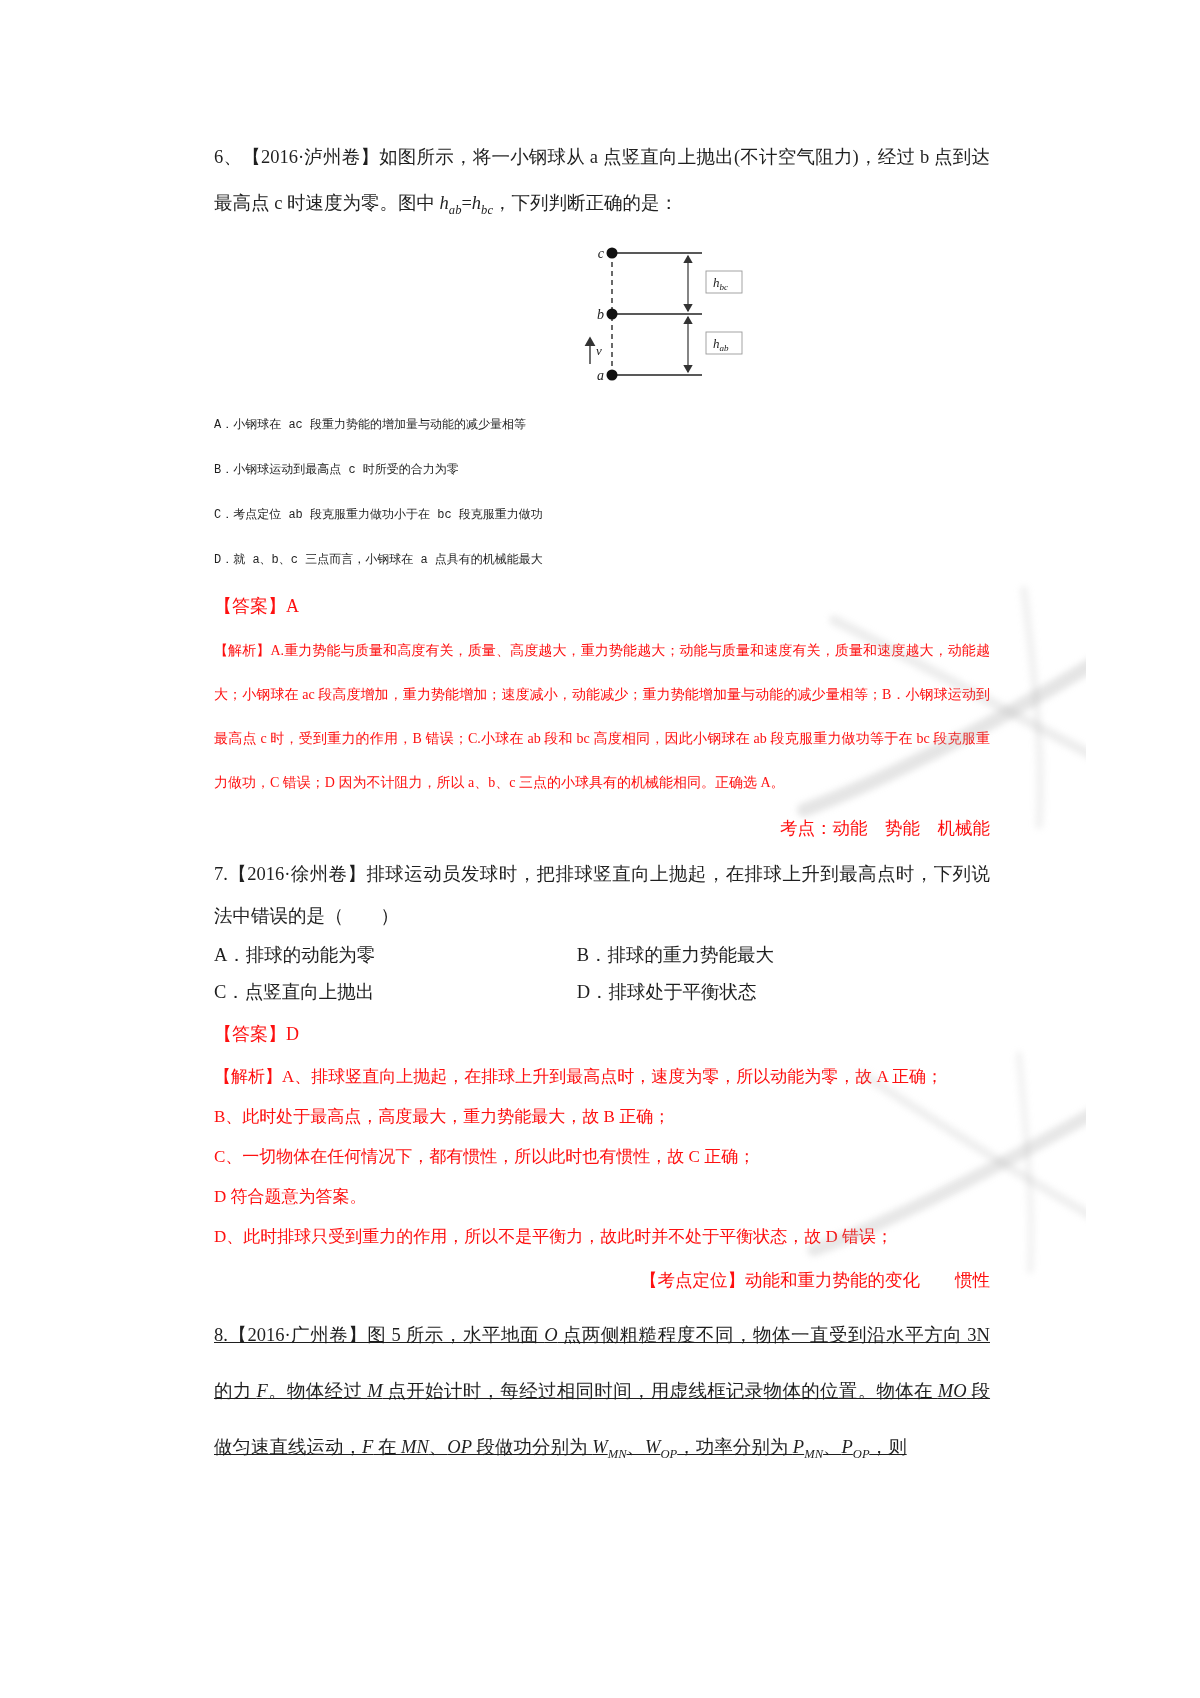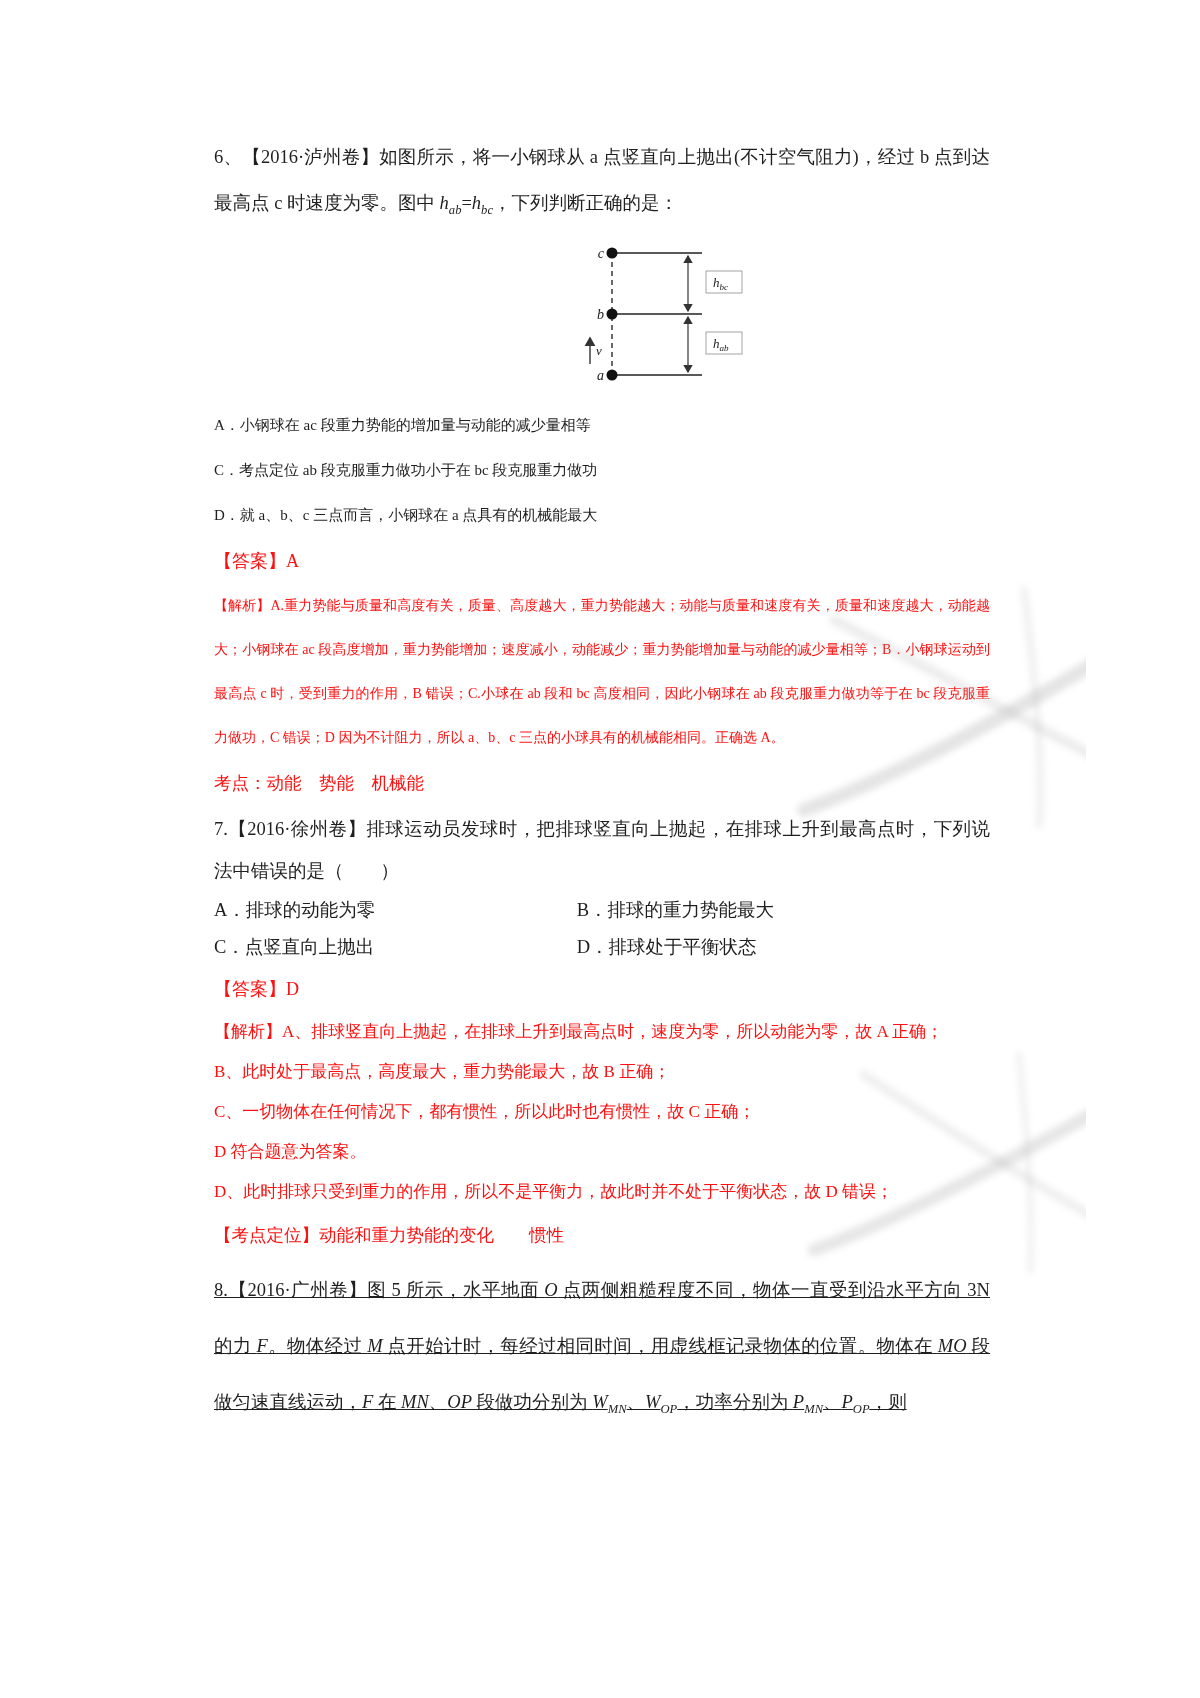--- a/index.html
+++ b/index.html
@@ -9,25 +9,25 @@
     height: 1698px;
     margin: 0 auto;
     background: #fff;
     overflow: hidden;
     font-family: "Liberation Serif", serif;
     color: var(--ink, #1f1f1f);
   }
   .content { position: relative; z-index: 1; padding: 134px 96px 0 100px; }
   p { margin: 0; }
   .stem      { font-size: 18.5px; line-height: 46px; text-align: justify; }
-  .opt       { font-size: 15px; line-height: 45px; }
+  .opt       { font-size: 12px; line-height: 45px; font-family: Liberation Mono, monospace; }
   .answer    { font-size: 18px;   line-height: 46px; }
   .red       { color: var(--red, #fe1010); }
   .analysis  { font-size: 14px; line-height: 44px; text-align: justify; }
-  .kaodian   { font-size: 17.5px; line-height: 46px; }
+  .kaodian   { font-size: 17.5px; line-height: 46px; text-align: right; }
   .q7-stem   { font-size: 18.5px; line-height: 42px; text-align: justify; margin-top: 2px; }
   .opt2      { font-size: 18.5px; line-height: 37px; }
   .col-left  { display: inline-block; width: 358px; }
   .q7-analysis { font-size: 17px; line-height: 40px; }
   .q8-stem   { font-size: 18.5px; line-height: 56px; text-align: justify; margin-top: 4px; text-decoration: underline; }
   .i   { font-style: italic; font-family: "Liberation Serif", serif; }
   .sub { font-size: 0.68em; vertical-align: sub; }
 
   .figure-wrap { margin: 6px 0 4px 356px; height: 160px; }
   .fig-label { font-family: "Liberation Serif", serif; font-style: italic; font-size: 14px; fill: #222; }
@@ -93,20 +93,21 @@
 
         <line x1="118" y1="78" x2="118" y2="133" stroke="#333" stroke-width="1.2" marker-start="url(#arrowhead)" marker-end="url(#arrowhead)"></line>
         <rect x="136" y="93" width="36" height="22" fill="none" stroke="#9a9a9a" stroke-width="0.9"></rect>
         <text class="fig-label-sm" x="143" y="109">
           <tspan>h</tspan><tspan dy="3" font-size="9">ab</tspan>
         </text>
       </svg>
     </div>
 
     <p class="opt">A．小钢球在 ac 段重力势能的增加量与动能的减少量相等</p>
+    <p class="opt">B．小钢球运动到最高点 c 时所受的合力为零</p>
     <p class="opt">C．考点定位 ab 段克服重力做功小于在 bc 段克服重力做功</p>
     <p class="opt">D．就 a、b、c 三点而言，小钢球在 a 点具有的机械能最大</p>
 
     <p class="answer red">【答案】A</p>
     <p class="analysis red">【解析】A.重力势能与质量和高度有关，质量、高度越大，重力势能越大；动能与质量和速度有关，质量和速度越大，动能越大；小钢球在 ac 段高度增加，重力势能增加；速度减小，动能减少；重力势能增加量与动能的减少量相等；B．小钢球运动到最高点 c 时，受到重力的作用，B 错误；C.小球在 ab 段和 bc 高度相同，因此小钢球在 ab 段克服重力做功等于在 bc 段克服重力做功，C 错误；D 因为不计阻力，所以 a、b、c 三点的小球具有的机械能相同。正确选 A。</p>
     <p class="kaodian red">考点：动能　势能　机械能</p>
 
     <p class="q7-stem">7.【2016·徐州卷】排球运动员发球时，把排球竖直向上抛起，在排球上升到最高点时，下列说法中错误的是（　　）</p>
 
     <p class="opt2">

